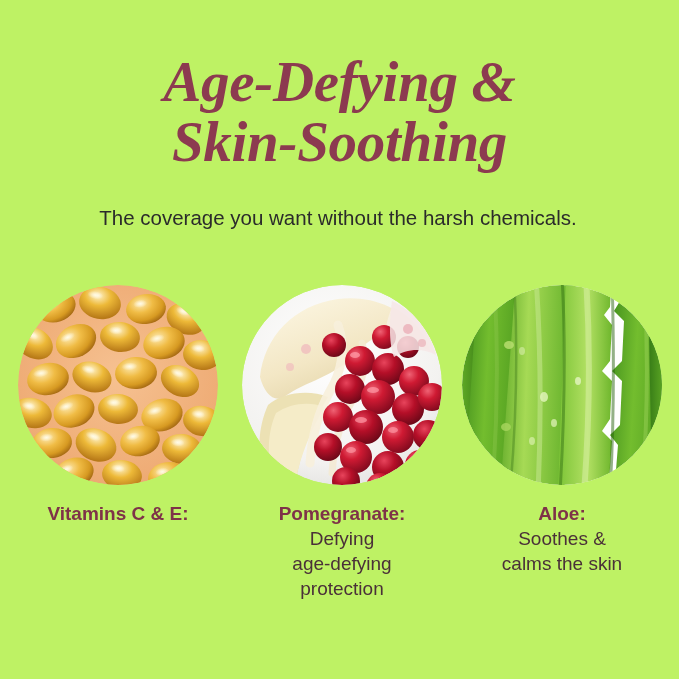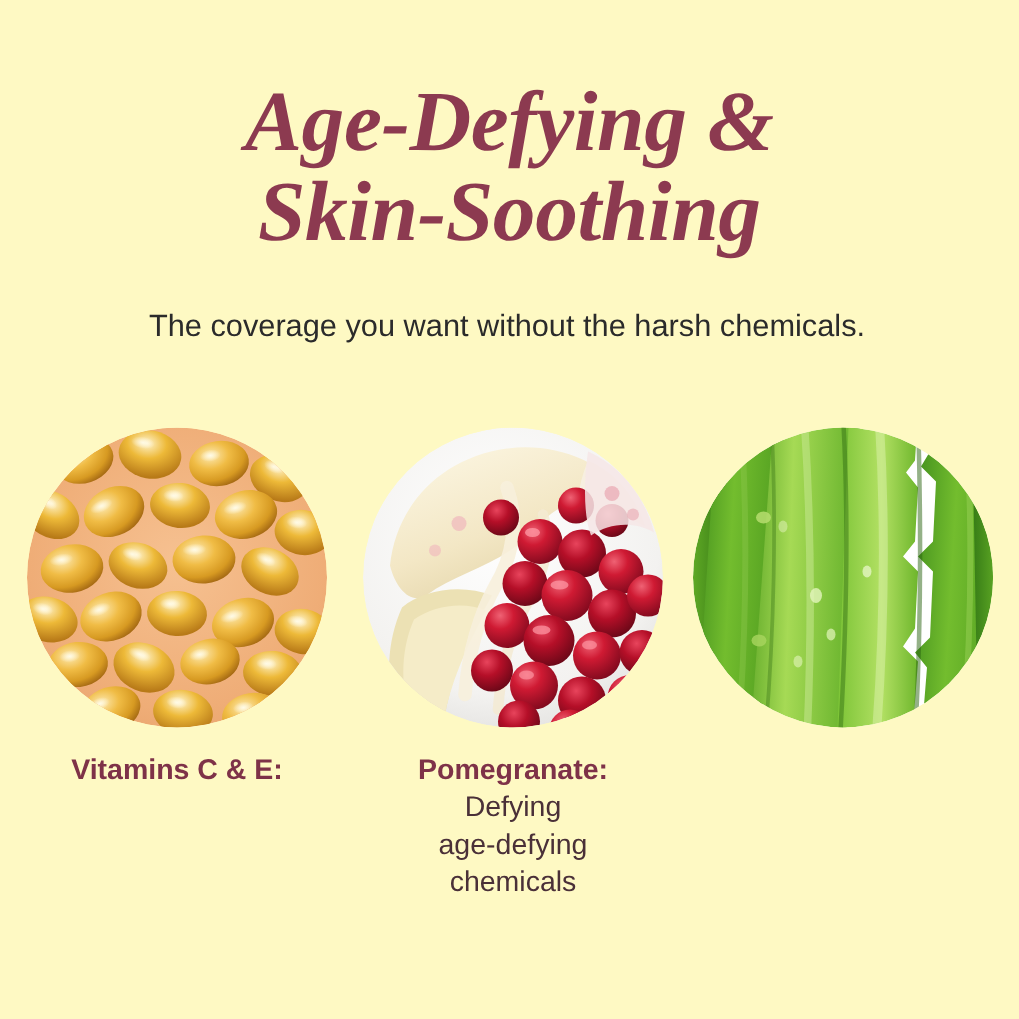--- a/index.html
+++ b/index.html
@@ -10,21 +10,21 @@
     width: 679px;
     height: 679px;
     background: #ececec;
     font-family: "Liberation Sans", sans-serif;
     overflow: hidden;
   }
   .page {
     position: relative;
     width: 679px;
     height: 679px;
-    background: #fef9c3;
+    background: #bef264;
   }
 
   
   .headline {
     position: absolute;
     top: 52px;
     left: 0;
     width: 679px;
     text-align: center;
     font-family: "Liberation Serif", "DejaVu Serif", serif;
@@ -336,21 +336,21 @@
             <circle cx="64" cy="64" r="5" fill="#f0b6bc" opacity="0.7"></circle>
             <circle cx="48" cy="82" r="4" fill="#f0b6bc" opacity="0.6"></circle>
           </g>
         </svg>
       </div>
       <div class="caption">
         <span class="cap-title">Pomegranate:</span>
         <span class="cap-body">
           <span class="cap-line">Defying</span>
           <span class="cap-line">age-defying</span>
-          <span class="cap-line">chemicals</span>
+          <span class="cap-line">protection</span>
         </span>
       </div>
     </div>
 
     <div class="column col-3">
       <div class="circle">
         <svg width="200" height="200" viewBox="0 0 200 200" aria-hidden="true">
           <defs>
             <linearGradient id="leafA" x1="0" y1="0" x2="1" y2="0.2">
               <stop offset="0%" stop-color="#3f8c1c"></stop>
@@ -407,16 +407,23 @@
             <ellipse cx="92" cy="138" rx="3" ry="4" fill="#e4f5bd" opacity="0.7"></ellipse>
             <ellipse cx="70" cy="156" rx="3" ry="4" fill="#e4f5bd" opacity="0.6"></ellipse>
             <ellipse cx="116" cy="96" rx="3" ry="4" fill="#eefad2" opacity="0.7"></ellipse>
             <ellipse cx="60" cy="66" rx="3" ry="4" fill="#dff0b4" opacity="0.55"></ellipse>
 
             <ellipse cx="47" cy="60" rx="5" ry="4" fill="#b6dd6e" opacity="0.85"></ellipse>
             <ellipse cx="44" cy="142" rx="5" ry="4" fill="#a9d65f" opacity="0.8"></ellipse>
           </g>
         </svg>
       </div>
+      <div class="caption">
+        <span class="cap-title">Aloe:</span>
+        <span class="cap-body">
+          <span class="cap-line">Soothes &amp;</span>
+          <span class="cap-line">calms the skin</span>
+        </span>
+      </div>
     </div>
 
   </div>
 </div>
 
 </body></html>

